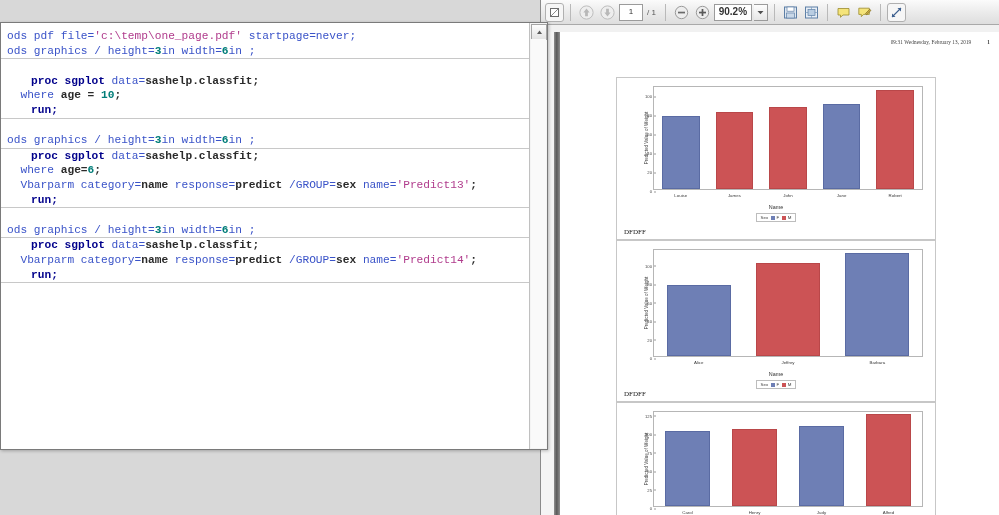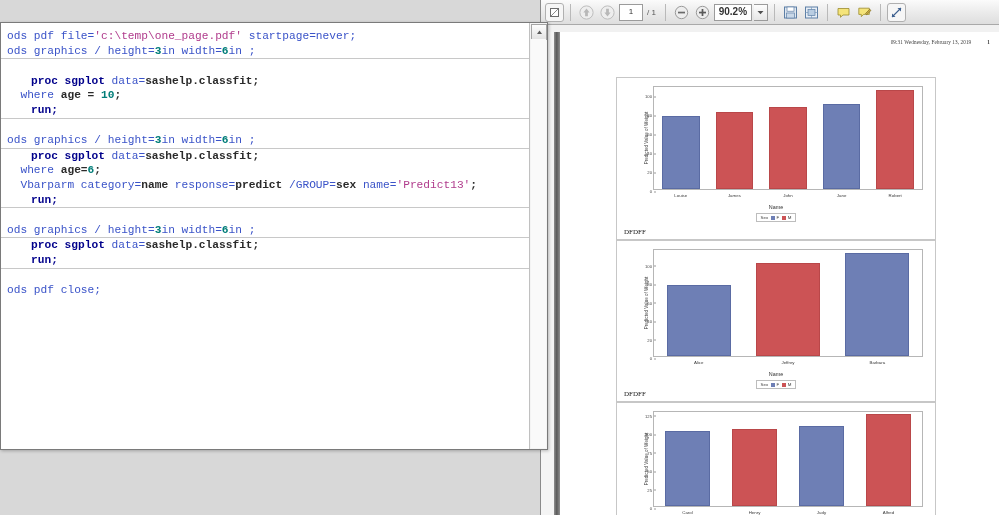--- a/index.html
+++ b/index.html
@@ -277,23 +277,23 @@
         <div class="codeline sep"><span class="kw">run;</span></div>
         <div class="codeline">&nbsp;</div>
         <div class="codeline sep"><span class="blue">ods graphics / height=</span><span class="tealnum">3</span><span class="blue">in width=</span><span class="tealnum">6</span><span class="blue">in ;</span></div>
         <div class="codeline"><span class="kw">proc sgplot </span><span class="blue">data=</span><span class="plain">sashelp.classfit;</span></div>
         <div class="codeline"><span class="blue">  where </span><span class="plain">age=</span><span class="tealnum">6</span><span class="plain">;</span></div>
         <div class="codeline"><span class="blue">  Vbarparm category=</span><span class="plain">name </span><span class="blue">response=</span><span class="plain">predict </span><span class="blue">/GROUP=</span><span class="plain">sex </span><span class="blue">name=</span><span class="str">'Predict13'</span><span class="plain">;</span></div>
         <div class="codeline sep"><span class="kw">run;</span></div>
         <div class="codeline">&nbsp;</div>
         <div class="codeline sep"><span class="blue">ods graphics / height=</span><span class="tealnum">3</span><span class="blue">in width=</span><span class="tealnum">6</span><span class="blue">in ;</span></div>
         <div class="codeline"><span class="kw">proc sgplot </span><span class="blue">data=</span><span class="plain">sashelp.classfit;</span></div>
+        <div class="codeline"><span class="blue">  Vbarparm category=</span><span class="plain">name </span><span class="blue">response=</span><span class="plain">predict </span><span class="blue">/GROUP=</span><span class="plain">sex </span><span class="blue">name=</span><span class="str">'Predict14'</span><span class="plain">;</span></div>
         <div class="codeline sep"><span class="kw">run;</span></div>
         <div class="codeline">&nbsp;</div>
-        <div class="codeline"><span class="blue">ods pdf close;</span></div>
       </div>
     <div class="code-scroll">
       <div class="sb-up">
         <svg width="7" height="7" viewBox="0 0 7 7">
             <path d="M3.5 1.5 L6 5 L1 5 Z" fill="#5a5a5a"></path>
           </svg>
       </div>
       <div class="sb-track"></div>
     </div>
   </div>

